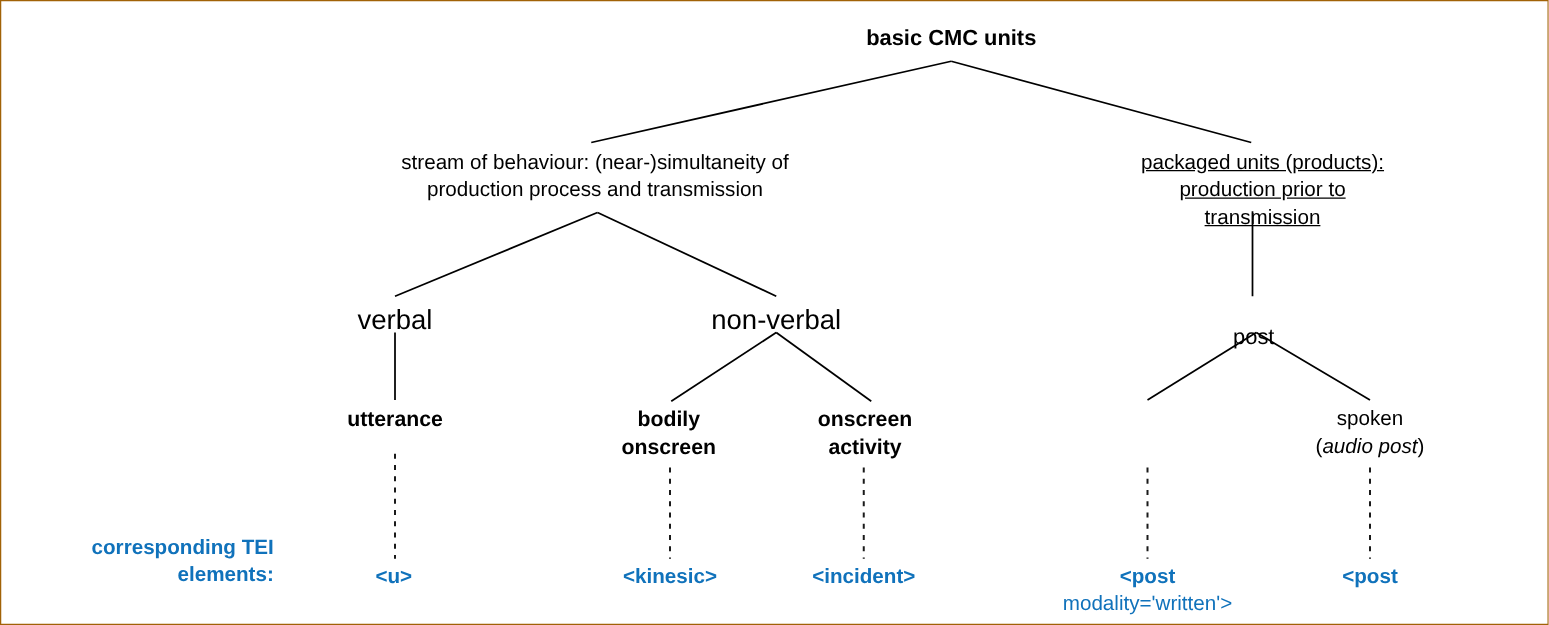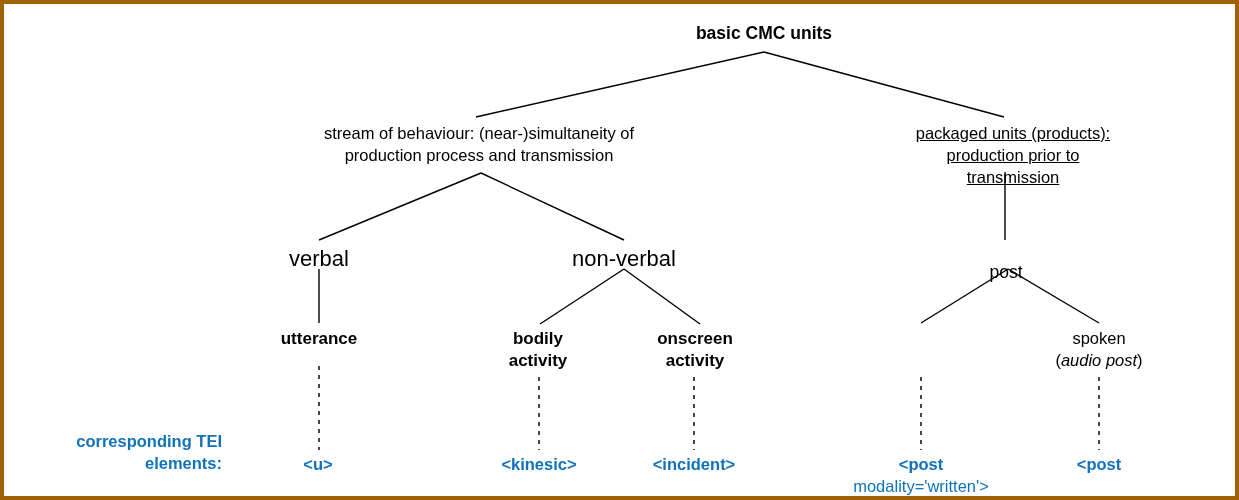--- a/index.html
+++ b/index.html
@@ -6,21 +6,21 @@
   html, body {
     margin: 0;
     padding: 0;
     background: #ffffff;
   }
   #canvas {
     position: relative;
     width: 1239px;
     height: 500px;
     background: #ffffff;
-    border: 4px solid #a16207;
+    border: 1px solid #a16207;
     box-sizing: border-box;
     font-family: "Liberation Sans", sans-serif;
     overflow: hidden;
   }
   #edges {
     position: absolute;
     left: 0;
     top: 0;
     width: 1239px;
     height: 500px;
@@ -125,21 +125,21 @@
 production process and transmission</div>
   <div class="node n-mid" style="left:1009px; top:119px;text-decoration:underline;">packaged units (products):
 production prior to transmission</div>
 
   <div class="node n-level3" style="left:315px; top:240px;">verbal</div>
   <div class="node n-level3" style="left:620px; top:240px;">non-verbal</div>
   <div class="node n-level3 bold" style="left:1002px; top:239px;">post</div>
 
   <div class="node n-leaf" style="left:315px; top:324px;">utterance</div>
   <div class="node n-leaf" style="left:534px; top:324px;">bodily
-activity</div>
+onscreen</div>
   <div class="node n-leaf" style="left:691px; top:324px;">onscreen
 activity</div>
   <div class="node n-leaf-plain" style="left:1095px; top:324px;text-align:center;"><span>spoken</span><br><span>(</span><em>audio post</em><span>)</span></div>
 
   <div class="tei-label" style="left:18px; top:427px; width:200px;">corresponding TEI
 elements:</div>
 
   <div class="tei" style="left:314px; top:450px;">&lt;u&gt;</div>
   <div class="tei" style="left:535px; top:450px;">&lt;kinesic&gt;</div>
   <div class="tei" style="left:690px; top:450px;">&lt;incident&gt;</div>

